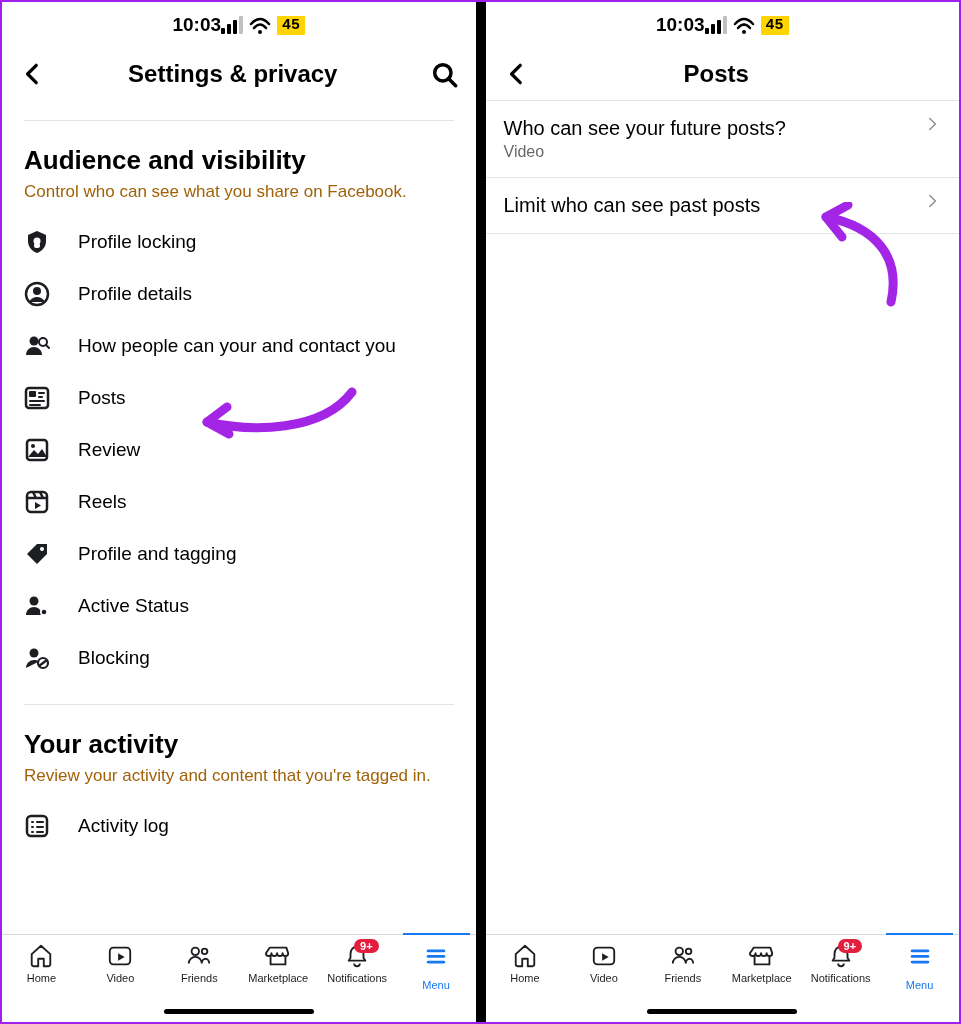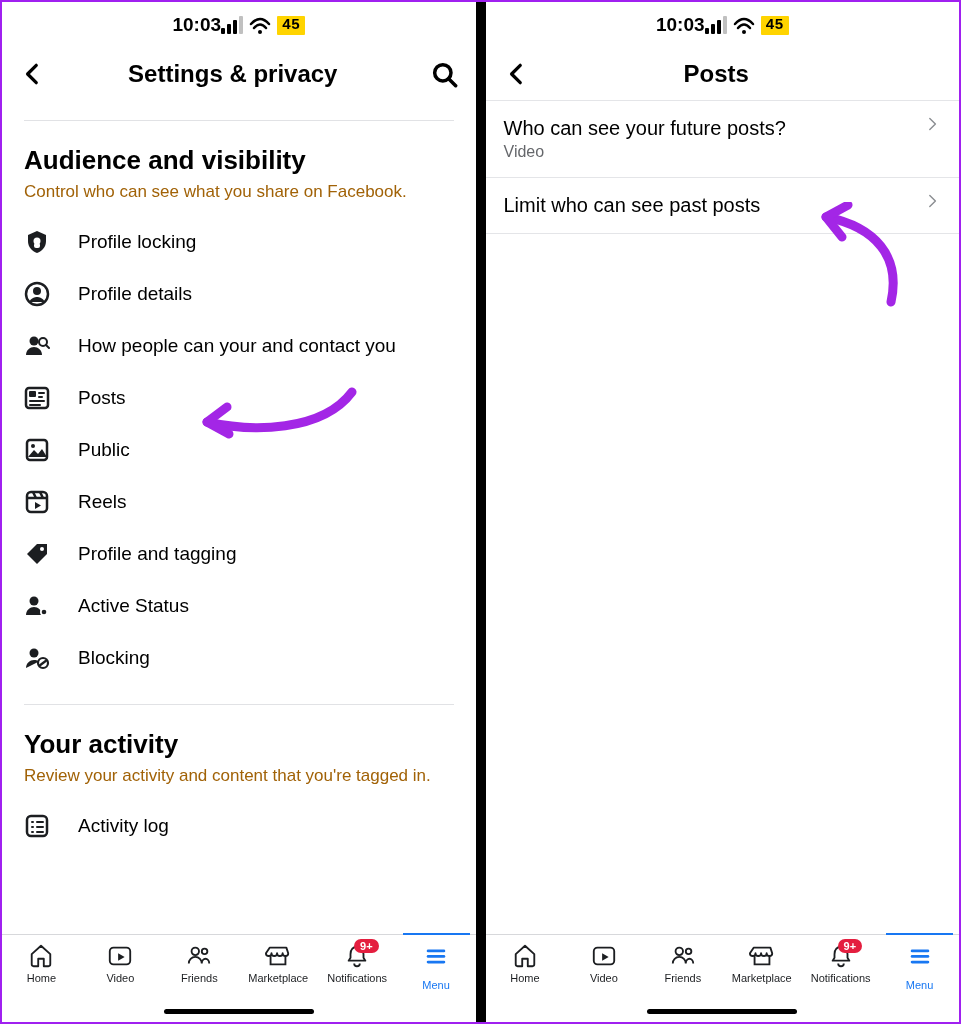--- a/index.html
+++ b/index.html
@@ -316,21 +316,21 @@
       <div class="setting-row">
         <svg class="ic" viewBox="0 0 26 26">
             <use href="#m-posts"></use>
           </svg>
         <span>Posts</span>
       </div>
       <div class="setting-row">
         <svg class="ic" viewBox="0 0 26 26">
             <use href="#m-stories"></use>
           </svg>
-        <span>Public</span>
+        <span>Review</span>
       </div>
       <div class="setting-row">
         <svg class="ic" viewBox="0 0 26 26">
             <use href="#m-reels"></use>
           </svg>
         <span>Reels</span>
       </div>
       <div class="setting-row">
         <svg class="ic" viewBox="0 0 26 26">
             <use href="#m-tag"></use>

